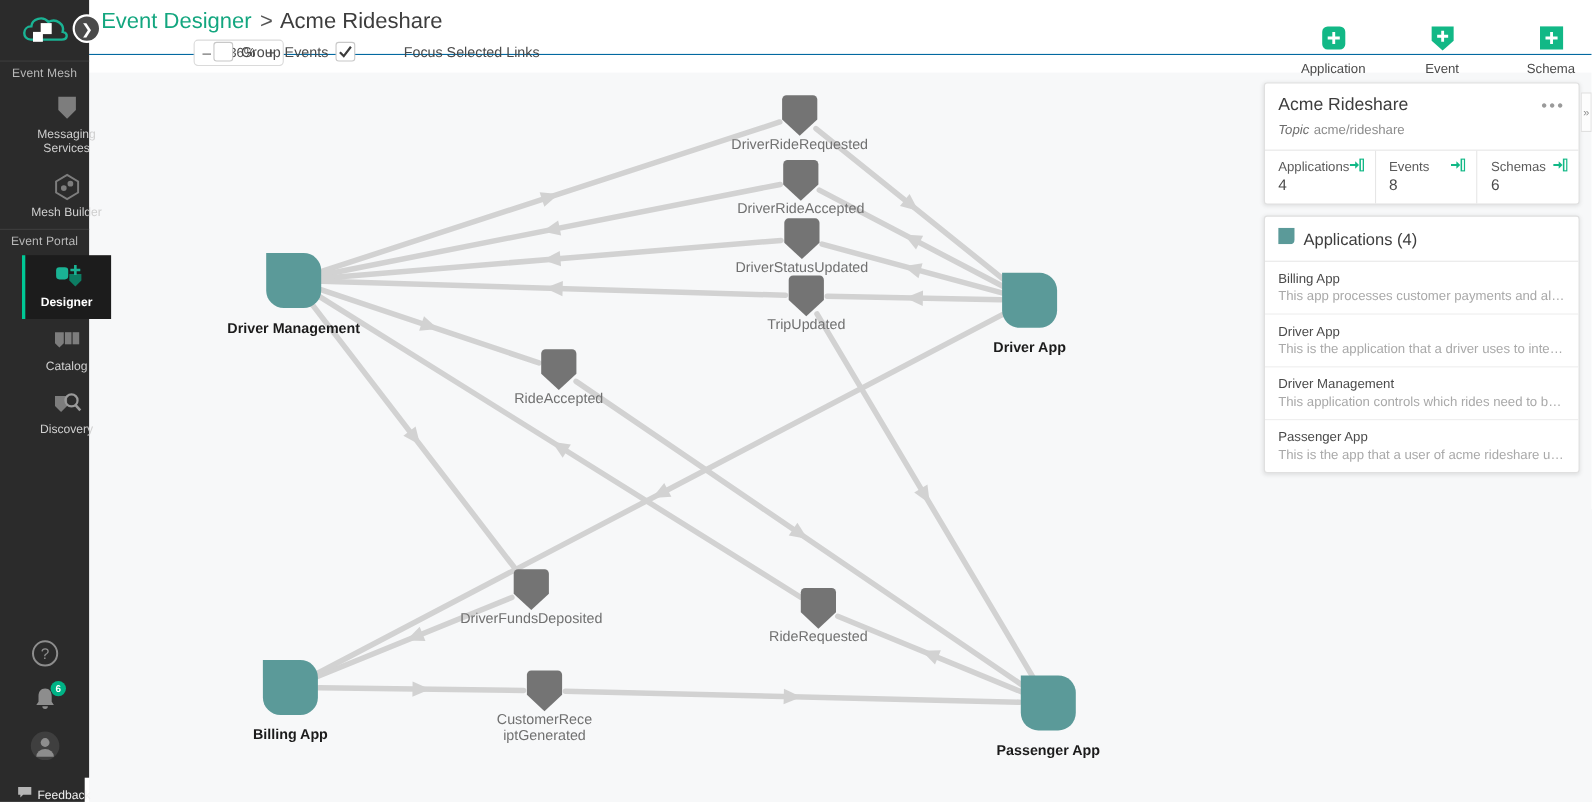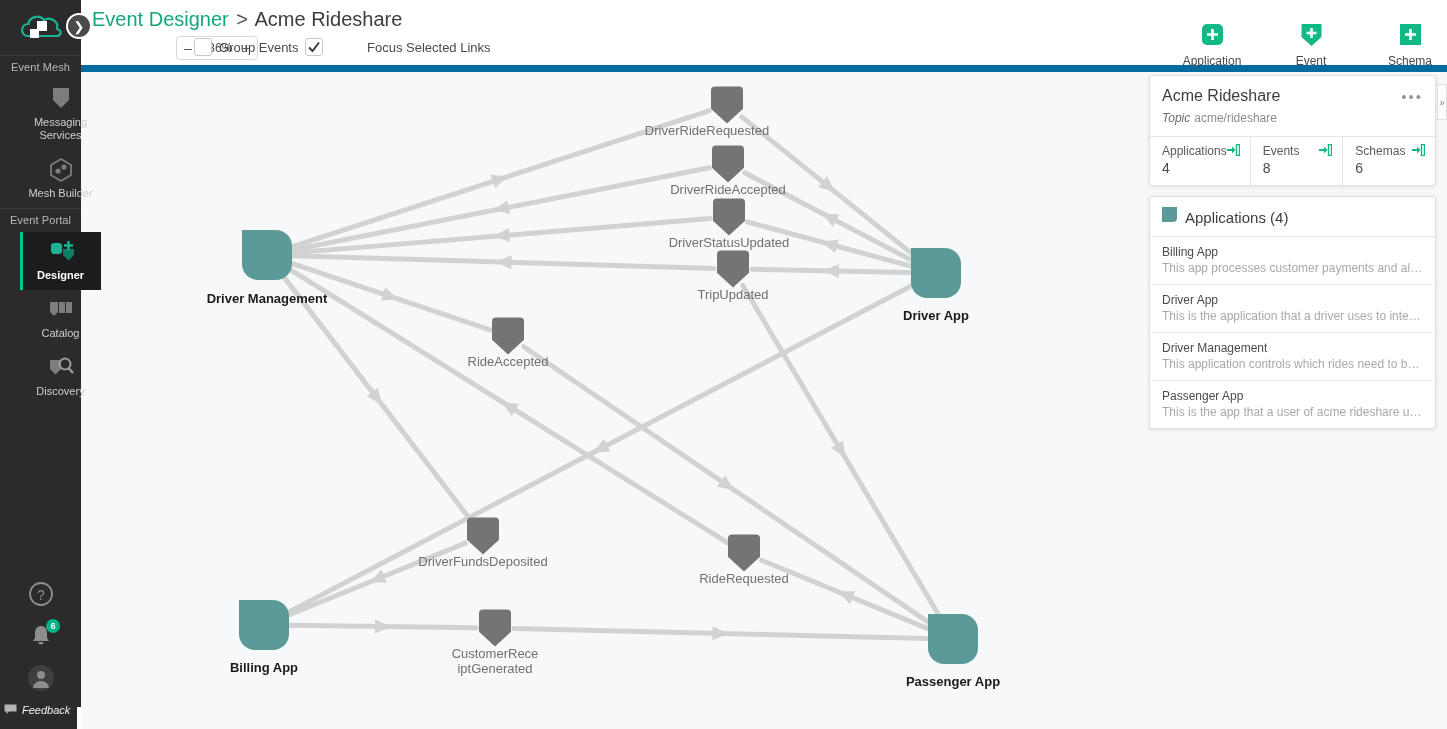--- a/index.html
+++ b/index.html
@@ -77,23 +77,23 @@
     position: absolute; left: 66px; top: 13px;
     width: 26px; height: 26px; border-radius: 50%;
     background: #4a4a4a; border: 2px solid #ffffff;
     display: flex; align-items: center; justify-content: center;
     color: #fff; font-size: 13px; z-index: 40; cursor: pointer;
   }
 
   
   .topbar {
     position: absolute; left: 81px; top: 0;
-    width: 1366px; height: 72px;
+    width: 1366px; height: 50px;
     background: #ffffff;
-    border-bottom: 7px solid #0369a1;
+    border-bottom: 1px solid #0369a1;
     z-index: 20;
   }
   .breadcrumb {
     position: absolute; left: 11px; top: 8px;
     font-size: 20px; color: #3d3d3d; white-space: nowrap;
   }
   .breadcrumb .crumb-link { color: #13a67f; cursor: pointer; }
   .breadcrumb .crumb-sep { color: #555; margin: 0 2px; }
   .breadcrumb .crumb-current { color: #3d3d3d; }
 
@@ -159,23 +159,23 @@
   .node-label.evt {
     font-size: 13px; color: #707070; line-height: 15px;
   }
 
   
   .feedback {
     position: absolute; left: 0px; bottom: 0px;
     width: 77px; height: 25px;
     background: #2b2b2b; color: #f0f0f0;
     font-size: 11px;
-    display: flex; align-items: flex-start; gap: 5px;
-    padding-left: 4px;
-    z-index: 35; cursor: pointer; font-style: italic;
+    display: flex; align-items: flex-end; gap: 5px;
+    padding-left: 16px;
+    z-index: 35; cursor: pointer;
   }
 
   
   .rpanel {
     position: absolute; left: 1149px; top: 75px;
     width: 287px;
     z-index: 25;
   }
   .rcard {
     background: #fff;
@@ -451,21 +451,21 @@
           <path d="M390 451.5 H414 A4 4 0 0 1 418 455.5 V473.7 L402 488.5 L386 473.7 V455.5 A4 4 0 0 1 390 451.5 Z" fill="#747474"></path>
           <path d="M651 468.5 H675 A4 4 0 0 1 679 472.5 V490.7 L663 505.5 L647 490.7 V472.5 A4 4 0 0 1 651 468.5 Z" fill="#747474"></path>
           <path d="M402 543.5 H426 A4 4 0 0 1 430 547.5 V565.7 L414 580.5 L398 565.7 V547.5 A4 4 0 0 1 402 543.5 Z" fill="#747474"></path>
         </g>
       </svg>
     <div id="graph-labels">
         <div class="node-label app" style="left: 36px; top: 225px; width: 300px;">Driver Management</div>
         <div class="node-label app" style="left: 705px; top: 242px; width: 300px;">Driver App</div>
         <div class="node-label app" style="left: 33px; top: 594px; width: 300px;">Billing App</div>
         <div class="node-label app" style="left: 722px; top: 608px; width: 300px;">Passenger App</div>
-        <div class="node-label evt" style="left: 476px; top: 57px; width: 300px;">DriverRideRequested</div>
+        <div class="node-label evt" style="left: 496px; top: 57px; width: 300px;">DriverRideRequested</div>
         <div class="node-label evt" style="left: 497px; top: 116px; width: 300px;">DriverRideAccepted</div>
         <div class="node-label evt" style="left: 498px; top: 169px; width: 300px;">DriverStatusUpdated</div>
         <div class="node-label evt" style="left: 502px; top: 221px; width: 300px;">TripUpdated</div>
         <div class="node-label evt" style="left: 277px; top: 288px; width: 300px;">RideAccepted</div>
         <div class="node-label evt" style="left: 252px; top: 488px; width: 300px;">DriverFundsDeposited</div>
         <div class="node-label evt" style="left: 513px; top: 505px; width: 300px;">RideRequested</div>
         <div class="node-label evt" style="left: 264px; top: 580px; width: 300px;">CustomerRece
 iptGenerated</div>
       </div>
   </div>

